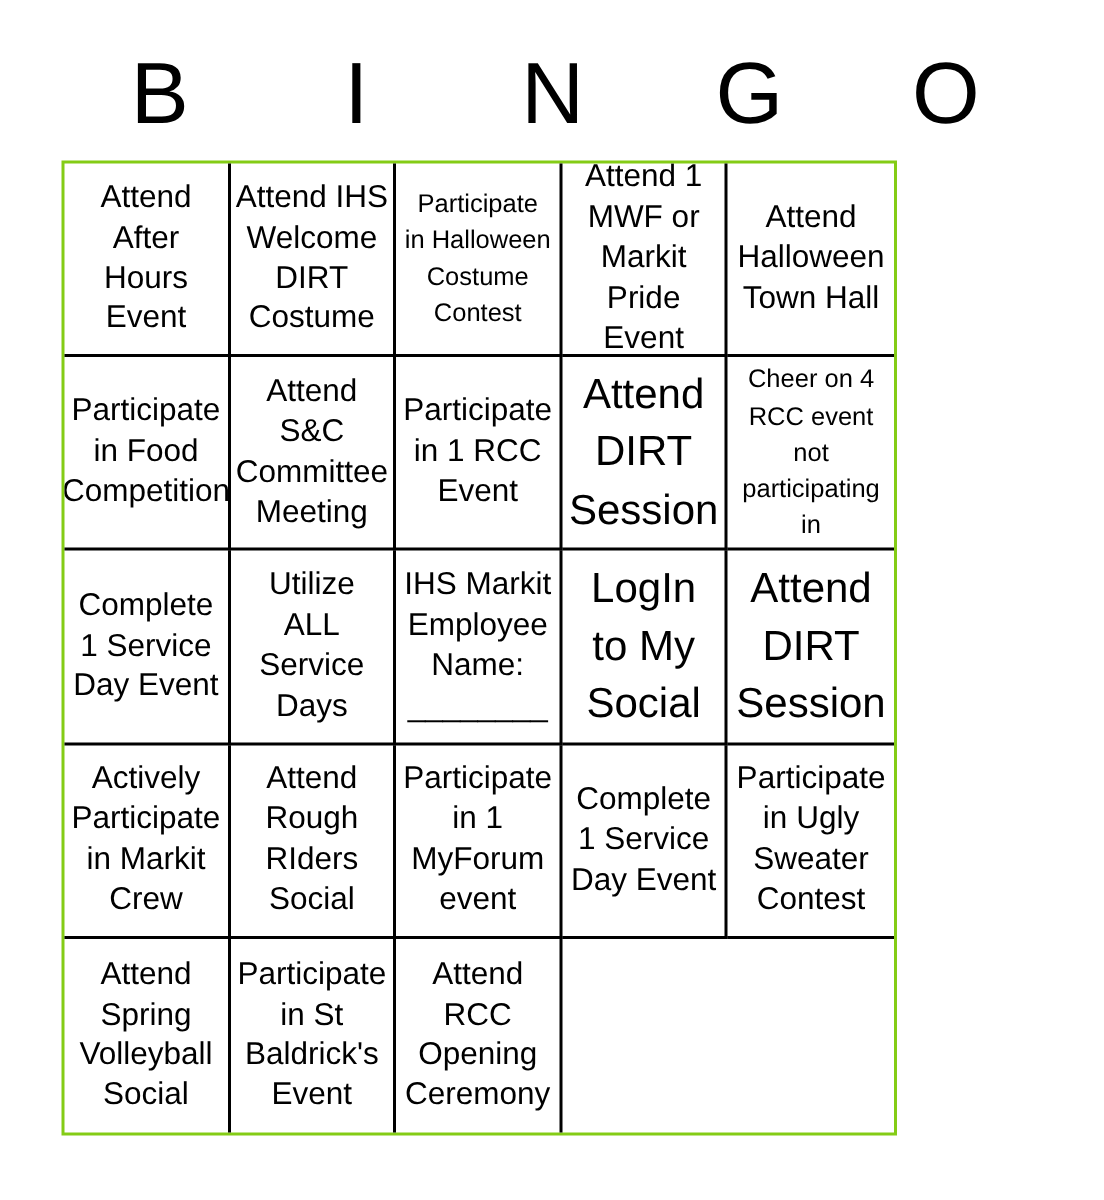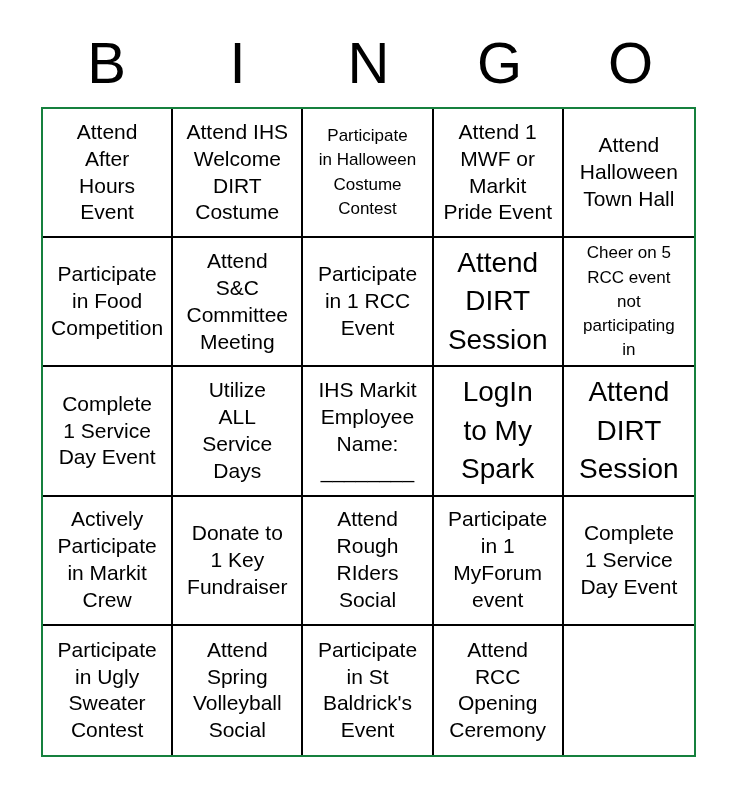--- a/index.html
+++ b/index.html
@@ -29,24 +29,24 @@
     text-align: center;
     font-size: 58px;
     line-height: 66px;
     font-weight: 400;
     color: #000000;
   }
   .grid {
     position: absolute;
     left: 41px;
     top: 107px;
-    width: 655px;
+    width: 557px;
     height: 650px;
     box-sizing: border-box;
-    border: 2px solid #15803d;
+    border: 2px solid #84cc16;
     display: grid;
     grid-template-columns: repeat(5, 1fr);
     grid-template-rows: repeat(5, 1fr);
   }
   .cell {
     box-sizing: border-box;
     border-right: 2px solid #000000;
     border-bottom: 2px solid #000000;
     display: flex;
     align-items: center;
@@ -103,51 +103,48 @@
     <div class="cell">Attend
 S&amp;C
 Committee
 Meeting</div>
     <div class="cell">Participate
 in 1 RCC
 Event</div>
     <div class="cell big">Attend
 DIRT
 Session</div>
-    <div class="cell small">Cheer on 5
+    <div class="cell small">Cheer on 4
 RCC event
 not
 participating
 in</div>
 
     <div class="cell">Complete
 1 Service
 Day Event</div>
     <div class="cell">Utilize
 ALL
 Service
 Days</div>
     <div class="cell">IHS Markit
 Employee
 Name:
 ________</div>
     <div class="cell big">LogIn
 to My
-Spark</div>
+Social</div>
     <div class="cell big">Attend
 DIRT
 Session</div>
 
     <div class="cell">Actively
 Participate
 in Markit
 Crew</div>
-    <div class="cell">Donate to
-1 Key
-Fundraiser</div>
     <div class="cell">Attend
 Rough
 RIders
 Social</div>
     <div class="cell">Participate
 in 1
 MyForum
 event</div>
 
     <div class="cell">Complete

